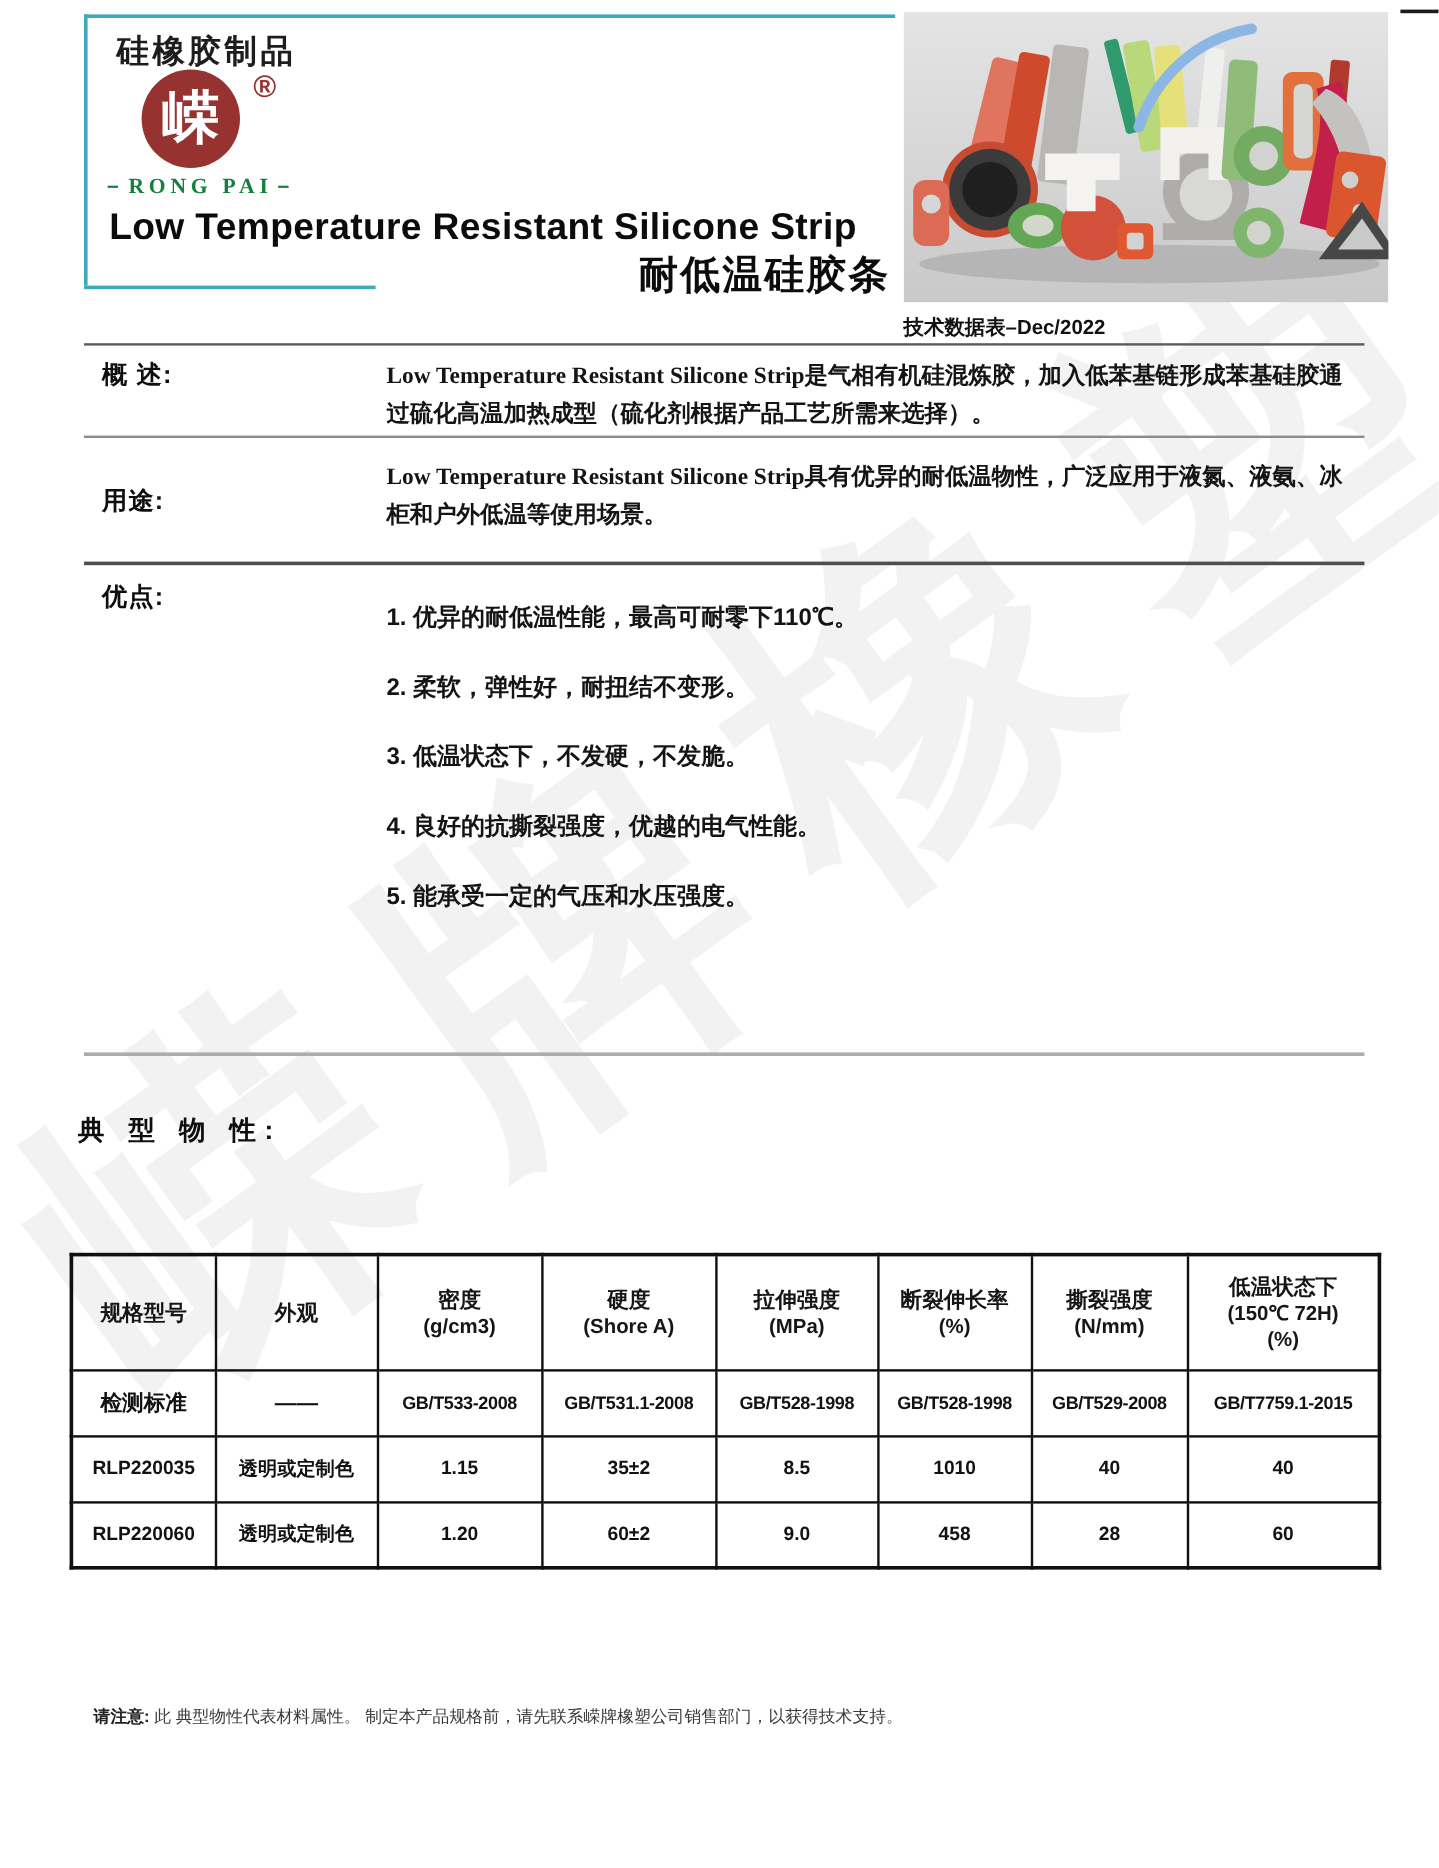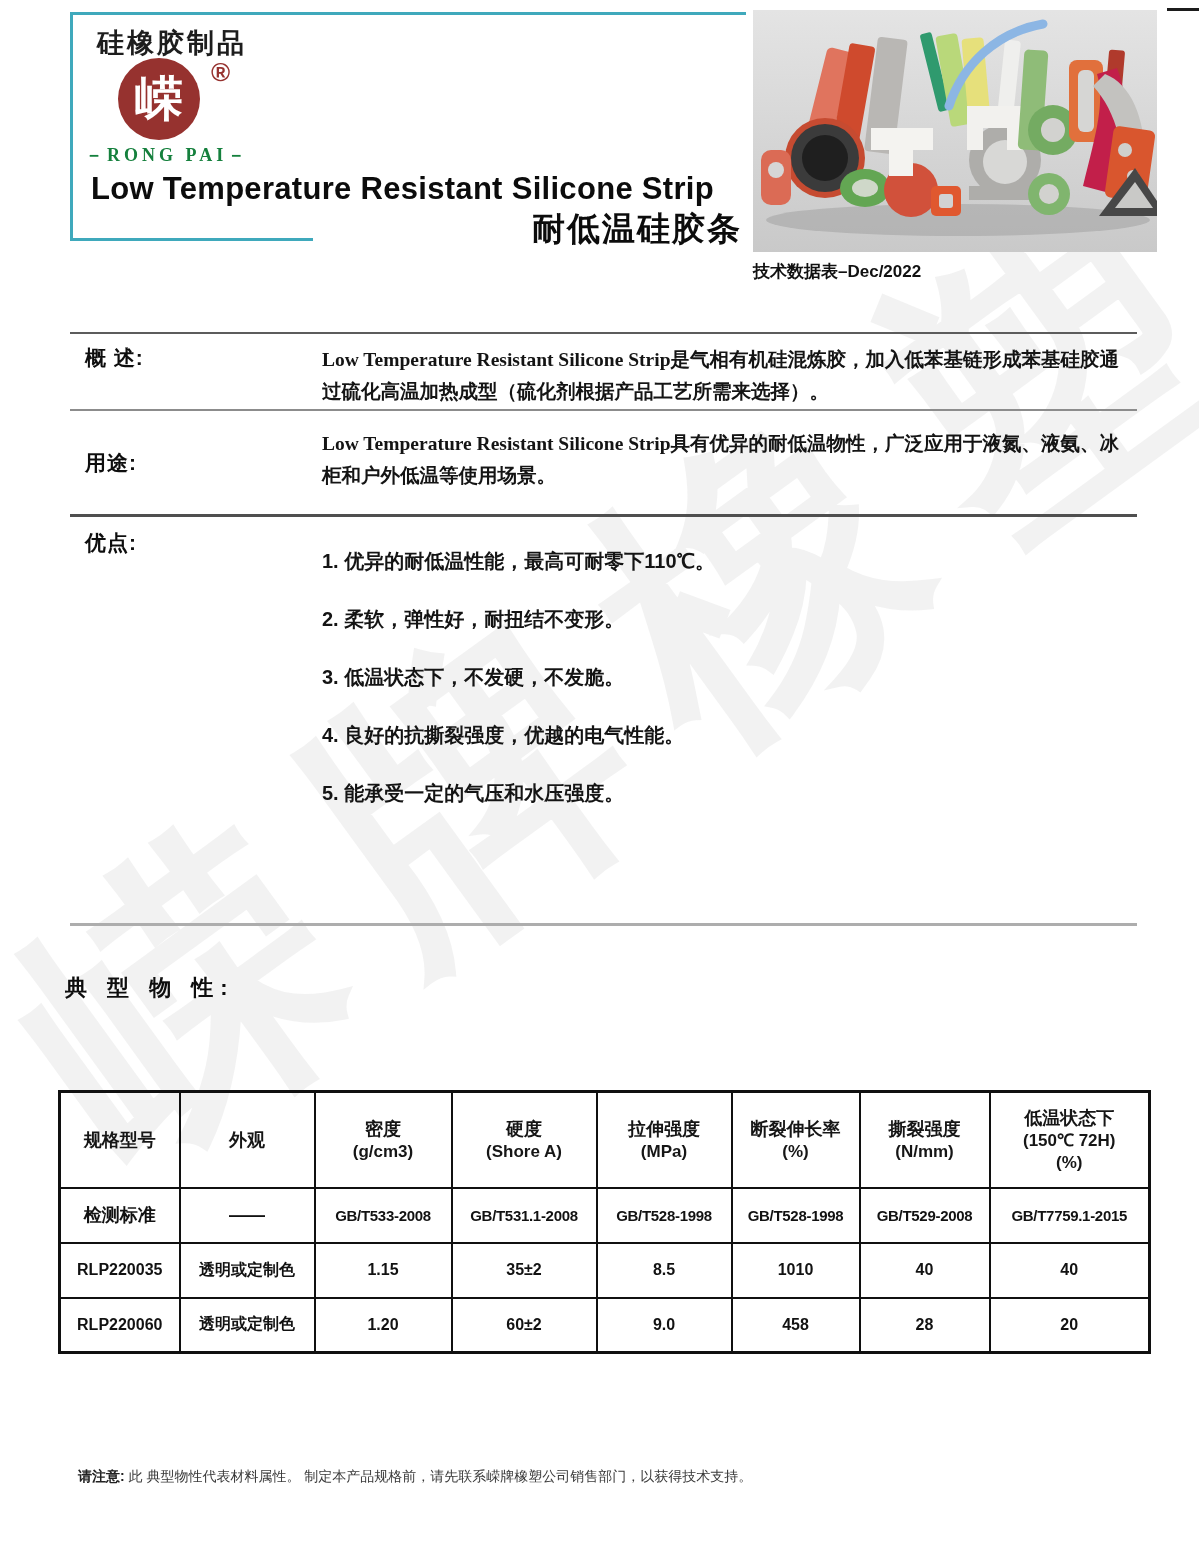--- a/index.html
+++ b/index.html
@@ -7,21 +7,21 @@
   .page { position:relative; width:1199px; height:1557px; background:#fff; overflow:hidden; }
 
   
   .watermark { position:absolute; top:470px; left:-140px; width:1560px; text-align:center;
     font-size:300px; font-weight:700; letter-spacing:55px; white-space:nowrap;
     color:rgba(110,110,110,0.085); transform:rotate(-36deg); pointer-events:none; z-index:0; }
 
   .content { position:relative; z-index:1; padding:0 62px 0 70px; }
 
   
-  .header { position:relative; height:332px;padding-left:46px; }
+  .header { position:relative; height:286px;padding-left:46px; }
   .header-left { position:absolute; left:70px; top:12px; width:676px; height:226px;
     border-top:3px solid #3fa9bc; border-left:3px solid #3fa9bc; }
   .header-left::after { content:""; position:absolute; left:-3px; bottom:-3px; width:243px; height:3px; background:#3fa9bc; }
   .tagline { position:absolute; left:24px; top:10px; font-size:27px; font-weight:700; letter-spacing:3px; color:#1d1d1d; }
   .logo-wrap { position:absolute; left:42px; top:42px; width:160px; height:96px; }
   .logo-circle { position:absolute; left:3px; top:1px; width:82px; height:82px; border-radius:50%;
     background:#96322f; display:flex; align-items:center; justify-content:center; }
   .logo-char { color:#ffffff; font-size:48px; font-weight:700; line-height:1; }
   .reg-mark { position:absolute; left:96px; top:0; color:#96322f; font-size:26px; font-weight:700; }
   .brand { position:absolute; left:12px; top:128px; color:#15803d; font-size:18px; font-weight:700;
@@ -246,21 +246,21 @@
           <td>40</td>
         </tr>
         <tr class="h-row">
           <td>RLP220060</td>
           <td>透明或定制色</td>
           <td>1.20</td>
           <td>60±2</td>
           <td>9.0</td>
           <td>458</td>
           <td>28</td>
-          <td>20</td>
+          <td>60</td>
         </tr>
       </tbody>
     </table>
 
     <div class="footer-note">
       <span class="notice">请注意:</span><span> 此 典型物性代表材料属性。  制定本产品规格前，请先联系嵘牌橡塑公司销售部门，以获得技术支持。</span>
     </div>
 
   </div>
 </div>

